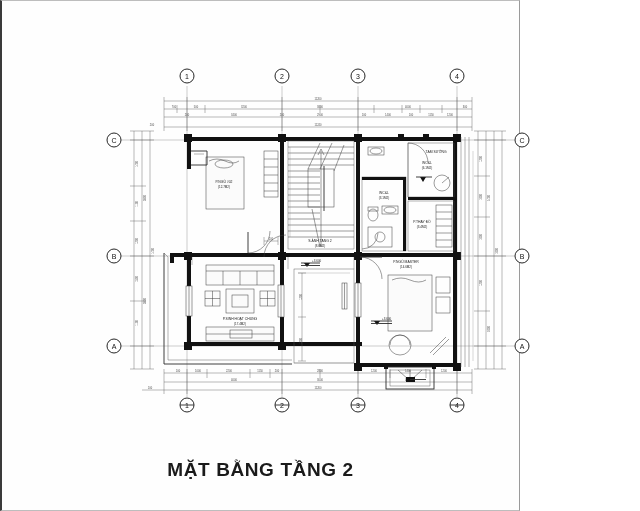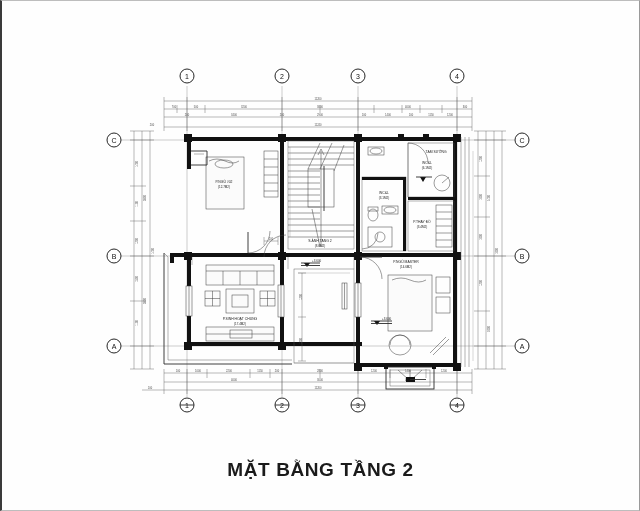--- a/index.html
+++ b/index.html
@@ -4,21 +4,21 @@
 <style>
   html,body{margin:0;padding:0;background:#fff;}
   body{
     width:640px;height:511px;
     font-family:"Liberation Sans", sans-serif;
     color:#111;
     overflow:hidden;
     position:relative;
   }
   #sheet{
-    position:absolute;left:0;top:0;width:640px;height:511px;
+    position:absolute;left:0;top:0;width:520px;height:511px;
     background:#fefefe;
     border-left:2px solid #3a3a3a;
     border-top:1px solid #bdbdbd;
     border-right:1px solid #9a9a9a;
     border-bottom:1px solid #bdbdbd;
     box-sizing:border-box;
   }
   #planwrap{
     position:absolute;left:0;top:0;width:640px;height:511px;
   }

